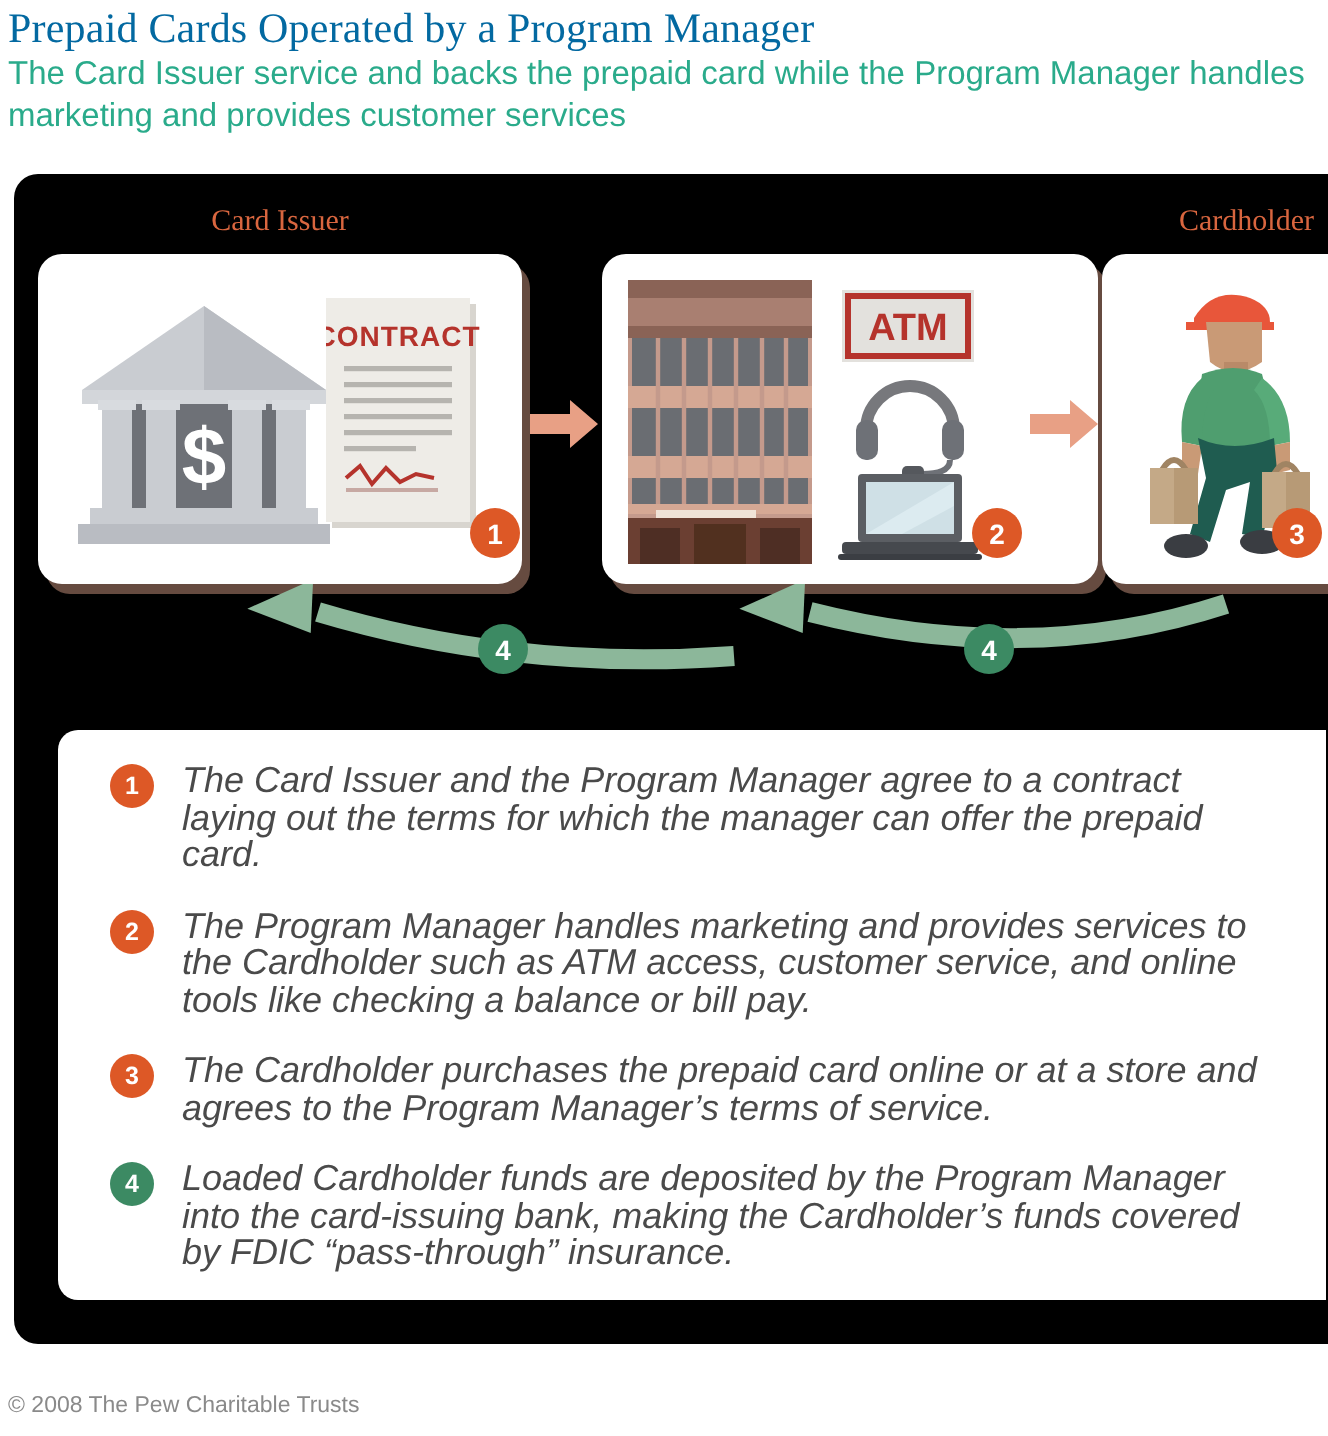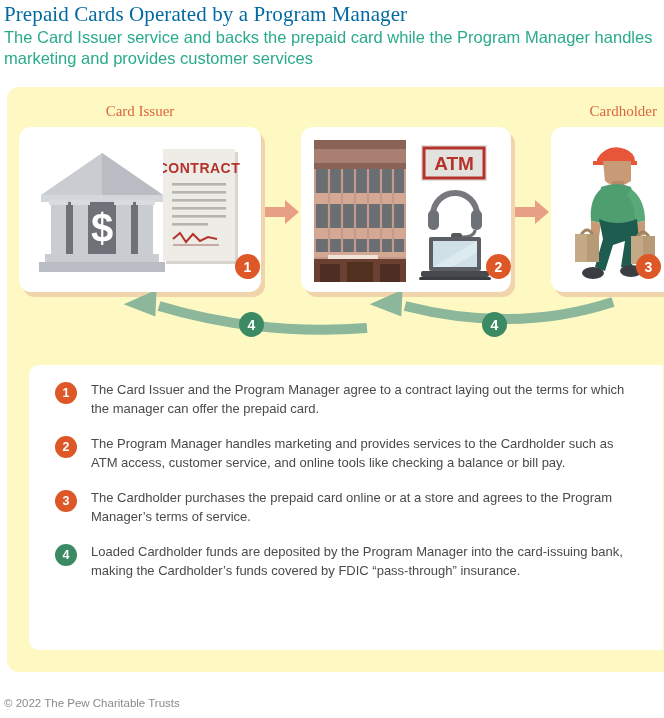--- a/index.html
+++ b/index.html
@@ -15,34 +15,34 @@
     font-size:21px;color:#0369a1;letter-spacing:.1px;
     line-height:24px;white-space:nowrap;
   }
   #subtitle{
     font-size:16.5px;color:#2aab8b;line-height:20.5px;
     max-width:650px;margin-top:1px;
   }
   
   #panel{
     position:absolute;left:7px;top:87px;width:657px;height:585px;
-    background:#fef9c3;border-radius:12px 0 0 12px;
+    background:#000000;border-radius:12px 0 0 12px;
   }
   
   .col-head{
     position:absolute;font-family:"Liberation Serif", serif;
     font-size:15px;color:#d9663f;text-align:center;top:16px;
   }
   
   .card{
     position:absolute;background:#ffffff;border-radius:12px;
     box-shadow:4px 5px 0 rgba(226,167,141,.45);
   }
   #card-issuer{left:12px;top:40px;width:242px;height:165px;}
-  #card-manager{left:294px;top:40px;width:210px;height:165px;}
+  #card-manager{left:294px;top:40px;width:248px;height:165px;}
   #card-holder{left:544px;top:40px;width:118px;height:165px;border-radius:12px 0 0 12px;}
   
   .badge{
     position:absolute;width:25px;height:25px;border-radius:50%;
     color:#fff;font-size:14px;font-weight:bold;
     display:flex;align-items:center;justify-content:center;
     font-family:"Liberation Sans", sans-serif;
   }
   .badge.orange{background:#dd5826;}
   .badge.green{background:#3c8a63;}
@@ -66,22 +66,23 @@
   }
   .legend-item{display:flex;margin:0 0 17px 8px;}
   .legend-item:last-child{margin-bottom:0;}
   .legend-badge{
     flex:0 0 auto;width:22px;height:22px;border-radius:50%;
     color:#fff;font-size:12.5px;font-weight:bold;
     display:flex;align-items:center;justify-content:center;
     margin:1px 14px 0 18px;
   }
   .legend-text{
-    font-size:13px;line-height:18.5px;color:#4a4a4a;
+    font-size:18px;line-height:18.5px;color:#4a4a4a;
     max-width:545px;
+    font-style:italic;
   }
   
   #footer{
     position:absolute;left:4px;top:697px;
     font-size:11.5px;color:#8a8a8a;
   }
   
   .ill{position:absolute;}
 </style>
 </head>
@@ -263,13 +264,13 @@
     </div>
 
     <div class="legend-item">
       <div class="legend-badge" style="background:#3c8a63;">4</div>
       <div class="legend-text">Loaded Cardholder funds are deposited by the Program Manager into the card-issuing bank, making the Cardholder’s funds covered by FDIC “pass-through” insurance.</div>
     </div>
 
   </div>
 </div>
 
-<div id="footer">© 2022 The Pew Charitable Trusts</div>
+<div id="footer">© 2008 The Pew Charitable Trusts</div>
 
 </body></html>

